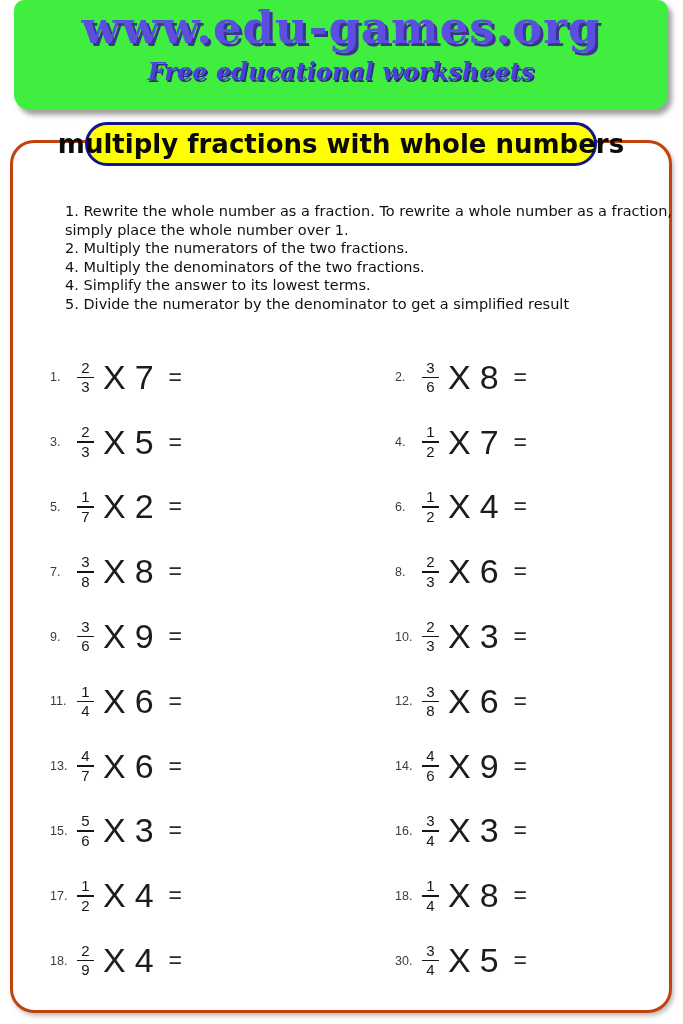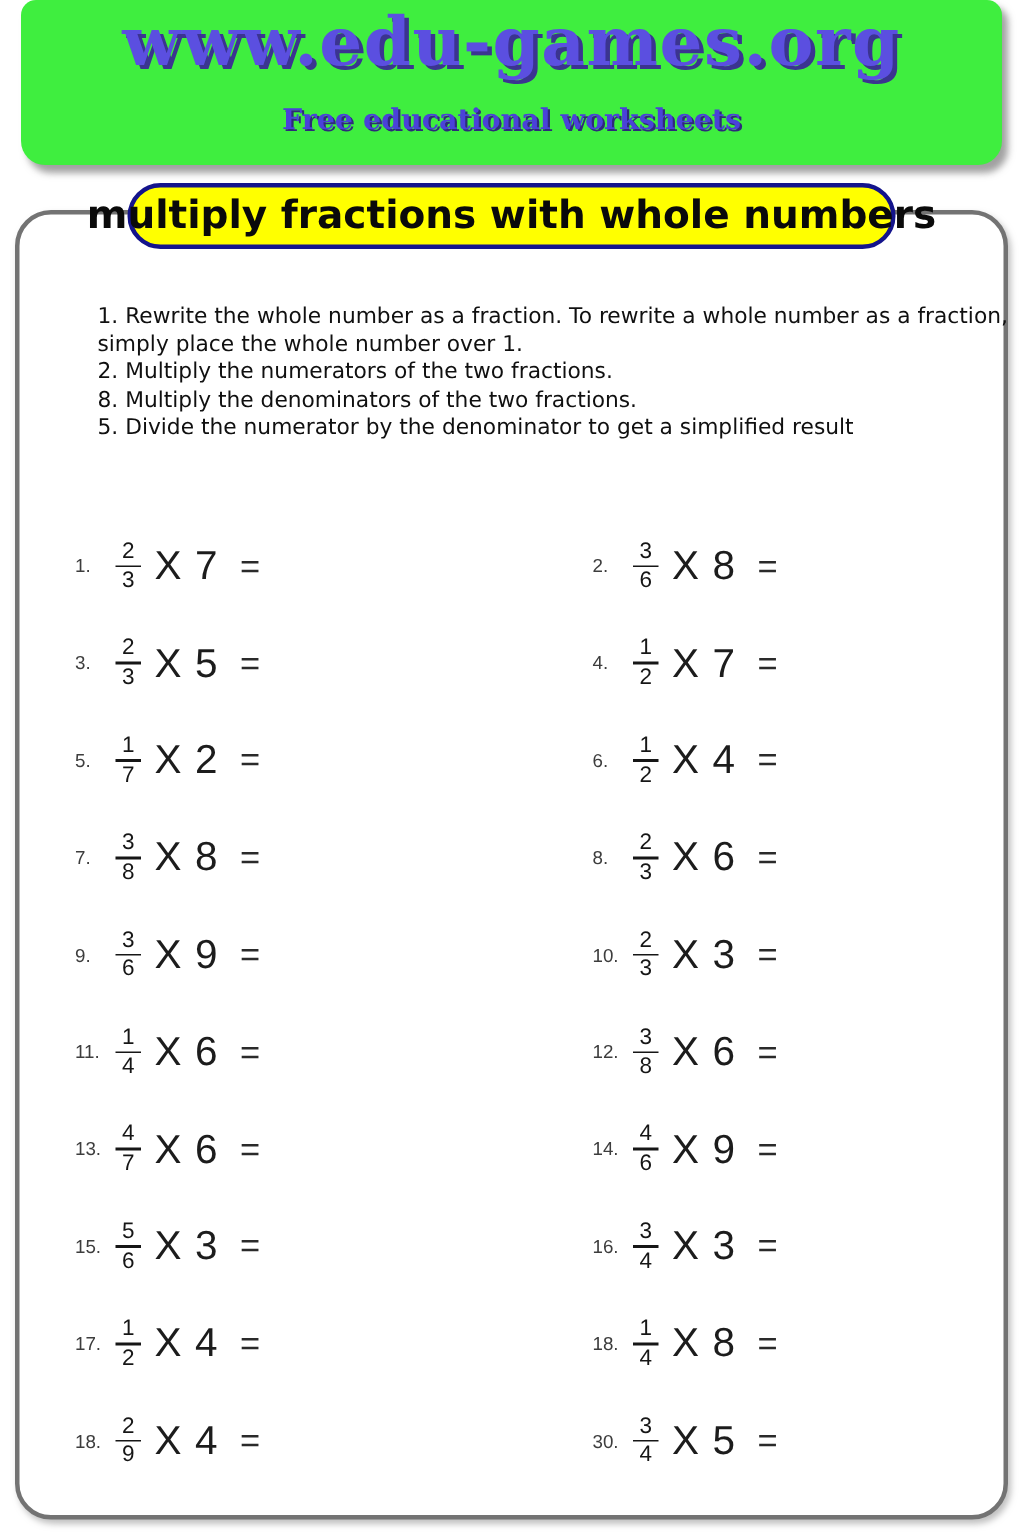--- a/index.html
+++ b/index.html
@@ -18,32 +18,33 @@
     text-align:center;
   }
   .site-title {
     margin-top:1px;
     font-family:"DejaVu Serif", serif;
     font-weight:bold; font-size:45px; letter-spacing:1px;
     color:#5b4fe0;
     text-shadow:3px 3px 0 #3b3490;
   }
   .tagline {
-    margin-top:15px;
+    margin-top:3px;
     font-family:"DejaVu Serif", serif;
-    font-weight:bold; font-size:19px;
+    font-weight:bold; font-size:24px;
     color:#4a42d8;
     text-shadow:1.5px 1.5px 0 #2e2a7a;
+    font-style:italic;
   }
 
   
   .sheet {
     position:absolute; left:10px; top:140px; width:656px; height:867px;
     background:#ffffff;
-    border:3px solid #737373;
+    border:3px solid #c2410c;
     border-radius:24px;
     box-shadow:2px 3px 4px rgba(130,130,130,0.5);
   }
   .title-pill {
     position:absolute; top:-21px; left:50%; transform:translateX(-50%);
     width:506px; height:38px;
     background:#ffff00;
     border:3px solid #14148c;
     border-radius:22px;
     display:flex; align-items:center; justify-content:center;
@@ -72,21 +73,21 @@
   }
   .frac {
     display:inline-flex; flex-direction:column; align-items:center;
     margin-right:9px;
     font-family:"Liberation Sans", sans-serif;
   }
   .frac .fnum, .frac .fden { font-size:15px; line-height:14px; color:#161616; }
   .fbar { width:17px; height:1.7px; background:#161616; margin:2px 0; }
   .term {
     font-family:"Liberation Sans", sans-serif;
-    font-size:27px; color:#1c1c1c; white-space:nowrap;
+    font-size:34px; color:#1c1c1c; white-space:nowrap;
   }
   .term .op { margin-right:9px; }
   .eq {
     font-family:"Liberation Sans", sans-serif;
     font-size:23px; color:#2a2a2a; margin-left:15px;
   }
 </style>
 </head>
 <body>
 
@@ -98,21 +99,22 @@
   </div>
 
   <div class="sheet">
     <div class="title-pill">
       <span>multiply fractions with whole numbers</span>
     </div>
 
     <div class="instructions">
         <div>1. Rewrite the whole number as a fraction. To rewrite a whole number as a fraction, simply place the whole number over 1.</div>
         <div>2. Multiply the numerators of the two fractions.</div>
-        <div>8. Multiply the denominators of the two fractions.</div>
+        <div>4. Multiply the denominators of the two fractions.</div>
+        <div>4. Simplify the answer to its lowest terms.</div>
         <div>5. Divide the numerator by the denominator to get a simplified result</div>
       </div>
 
     <div class="problems">
   <div class="problem">
     <span class="pnum">1.</span>
     <span class="frac">
       <span class="fnum">2</span>
       <span class="fbar"></span>
       <span class="fden">3</span>

